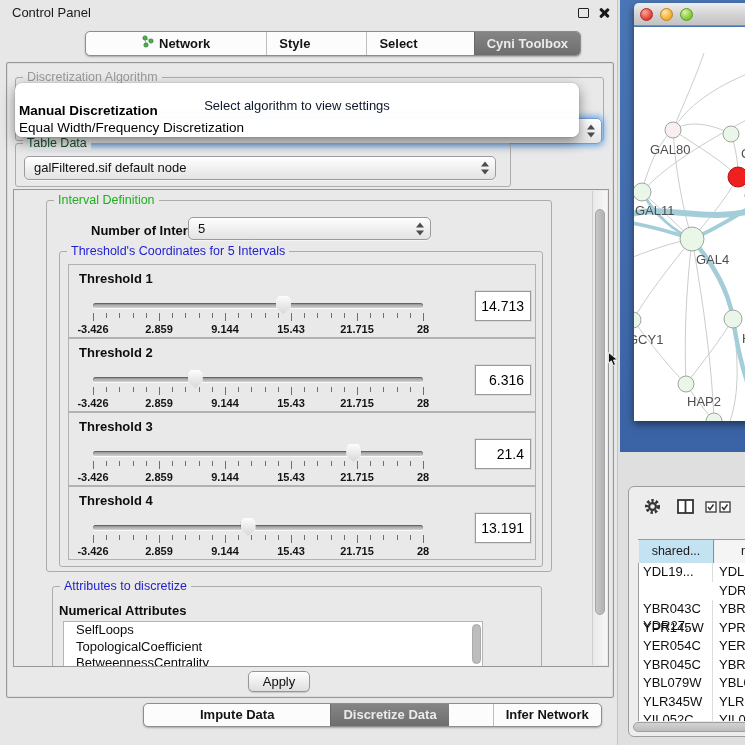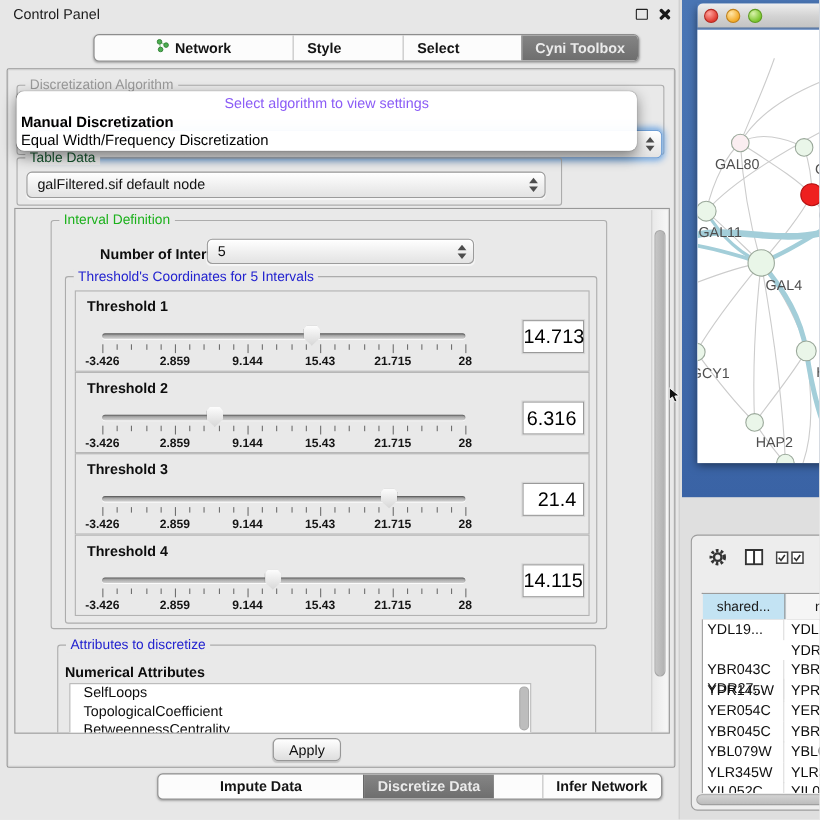--- a/index.html
+++ b/index.html
@@ -42,42 +42,42 @@
   .combo .cval { position:absolute; left:9px; top:0; right:20px; font-size:13px; color:#111; overflow:hidden; white-space:nowrap; }
   .spin { position:absolute; right:6px; top:50%; transform:translateY(-50%); width:8px; height:13px; }
   .spin i { position:absolute; left:0; width:0; height:0; border-left:4px solid transparent; border-right:4px solid transparent; }
   .spin .up { top:0; border-bottom:5px solid #4d4d4d; }
   .spin .dn { bottom:0; border-top:5px solid #4d4d4d; }
 
   #algo-combo { left:16px; top:40px; width:570px; height:26px; border:1px solid #6f9fd6;
                 box-shadow:0 0 6px 2px rgba(96,158,226,.9), inset 0 1px 0 #fff; }
   #algo-popup { position:absolute; left:8px; top:20px; width:564px; height:54px; background:rgba(255,255,255,.96);
                 border-radius:7px; box-shadow:0 5px 13px rgba(0,0,0,.45), 0 0 1px rgba(0,0,0,.45); z-index:40; }
-  #pp-prompt { position:absolute; left:0; top:3px; width:100%; text-align:center; font-size:13px; color:#8b5cf6; }
+  #pp-prompt { position:absolute; left:0; top:15px; width:100%; text-align:center; font-size:13px; color:#0f172a; }
   .pp-item { position:absolute; left:3px; right:3px; height:17px; font-size:13.5px; line-height:17px; color:#000; padding-left:1px; white-space:nowrap; }
 
   #viewport { position:absolute; left:6px; top:126px; width:596px; height:478px; background:#e9e9e9;
               border:1px solid #989898; overflow:hidden; }
   .vscroll { position:absolute; top:1px; right:1px; bottom:1px; width:15px; background:linear-gradient(to right,#e9e9e9,#f7f7f7); border-left:1px solid #cfcfcf; }
   .vthumb { position:absolute; left:2px; width:10px; border-radius:5px; background:linear-gradient(to right,#c6c6c6,#b2b2b2); border:1px solid #a6a6a6; }
 
   .thr-panel { position:absolute; left:8px; width:468px; height:74px; border:1px solid #b2b2b2; background:#e9e9e9; }
   .thr-label { position:absolute; left:10px; top:6px; font-size:13px; font-weight:bold; color:#0d0d0d; }
   .slider-area { position:absolute; left:24px; top:0; width:330px; height:74px; }
   .sl-track { position:absolute; left:0; top:38px; width:330px; height:5px; border-radius:3px;
               background:linear-gradient(#8d8d8d,#d2d2d2); box-shadow:inset 0 1px 1px rgba(0,0,0,.35), 0 1px 0 rgba(255,255,255,.8); }
   .sl-thumb { position:absolute; top:31px; width:15px; height:18px;
               background:linear-gradient(#fdfdfd,#d7d7d7);
               clip-path:polygon(50% 100%, 0 62%, 0 20%, 20% 0, 80% 0, 100% 20%, 100% 62%);
               filter:drop-shadow(0 1px 1px rgba(0,0,0,.45)) drop-shadow(0 0 .5px #777); }
   .tick { position:absolute; top:48px; width:1px; height:5px; background:#6f6f6f; }
   .tick.major { height:8px; }
   .tick-label { position:absolute; top:58px; width:52px; text-align:center; font-size:11px; font-weight:600; color:#141414; }
   .thr-value { position:absolute; left:406px; top:26px; width:56px; height:30px; background:#fff; border:1px solid #9a9a9a;
-               box-shadow:0 0 0 1px #d9d9d9; font-size:18px; line-height:28px; text-align:right; padding-right:6px; color:#000; }
+               box-shadow:0 0 0 1px #d9d9d9; font-size:14px; line-height:28px; text-align:right; padding-right:6px; color:#000; }
 
   #attr-list { position:absolute; left:10px; top:34px; width:420px; height:47px; background:#fff; border:1px solid #b5b5b5; overflow:hidden; }
   .attr-item { font-size:13px; line-height:16.5px; padding-left:12px; white-space:nowrap; color:#0d0d0d; }
   #attr-thumb { position:absolute; right:1px; top:2px; width:9px; height:40px; border-radius:5px; background:#bdbdbd; border:1px solid #aaa; }
 
   #apply-btn { position:absolute; left:241px; top:608px; width:62px; height:21px; border:1px solid #979797; border-radius:5px;
                background:linear-gradient(#ffffff,#ebebeb 60%,#dedede); font-size:13px; text-align:center; line-height:19px; color:#0d0d0d;
                box-shadow:0 1px 1px rgba(0,0,0,.15); }
 
   .bold13 { font-size:13px; font-weight:bold; color:#0d0d0d; position:absolute; white-space:nowrap; }
@@ -342,21 +342,21 @@
                   <span class="tick" style="left: 316.8px;"></span>
                   <span class="tick major" style="left: 330px;"></span>
                   <span class="tick-label" style="left: -26px;">-3.426</span>
                   <span class="tick-label" style="left: 40px;">2.859</span>
                   <span class="tick-label" style="left: 106px;">9.144</span>
                   <span class="tick-label" style="left: 172px;">15.43</span>
                   <span class="tick-label" style="left: 238px;">21.715</span>
                   <span class="tick-label" style="left: 304px;">28</span>
                   <div class="sl-thumb" style="left: 147.598px;"></div>
                 </div>
-                <div class="thr-value">14.115</div>
+                <div class="thr-value">13.191</div>
               </div>
             </div>
         </div>
       </div>
 
       <div class="group" style="left:38px; top:396px; width:490px; height:83px;">
         <span class="gt gt-blue">Attributes to discretize</span>
         <span class="bold13" style="left:6px; top:16px;">Numerical Attributes</span>
         <div id="attr-list">
           <div id="attr-items">

